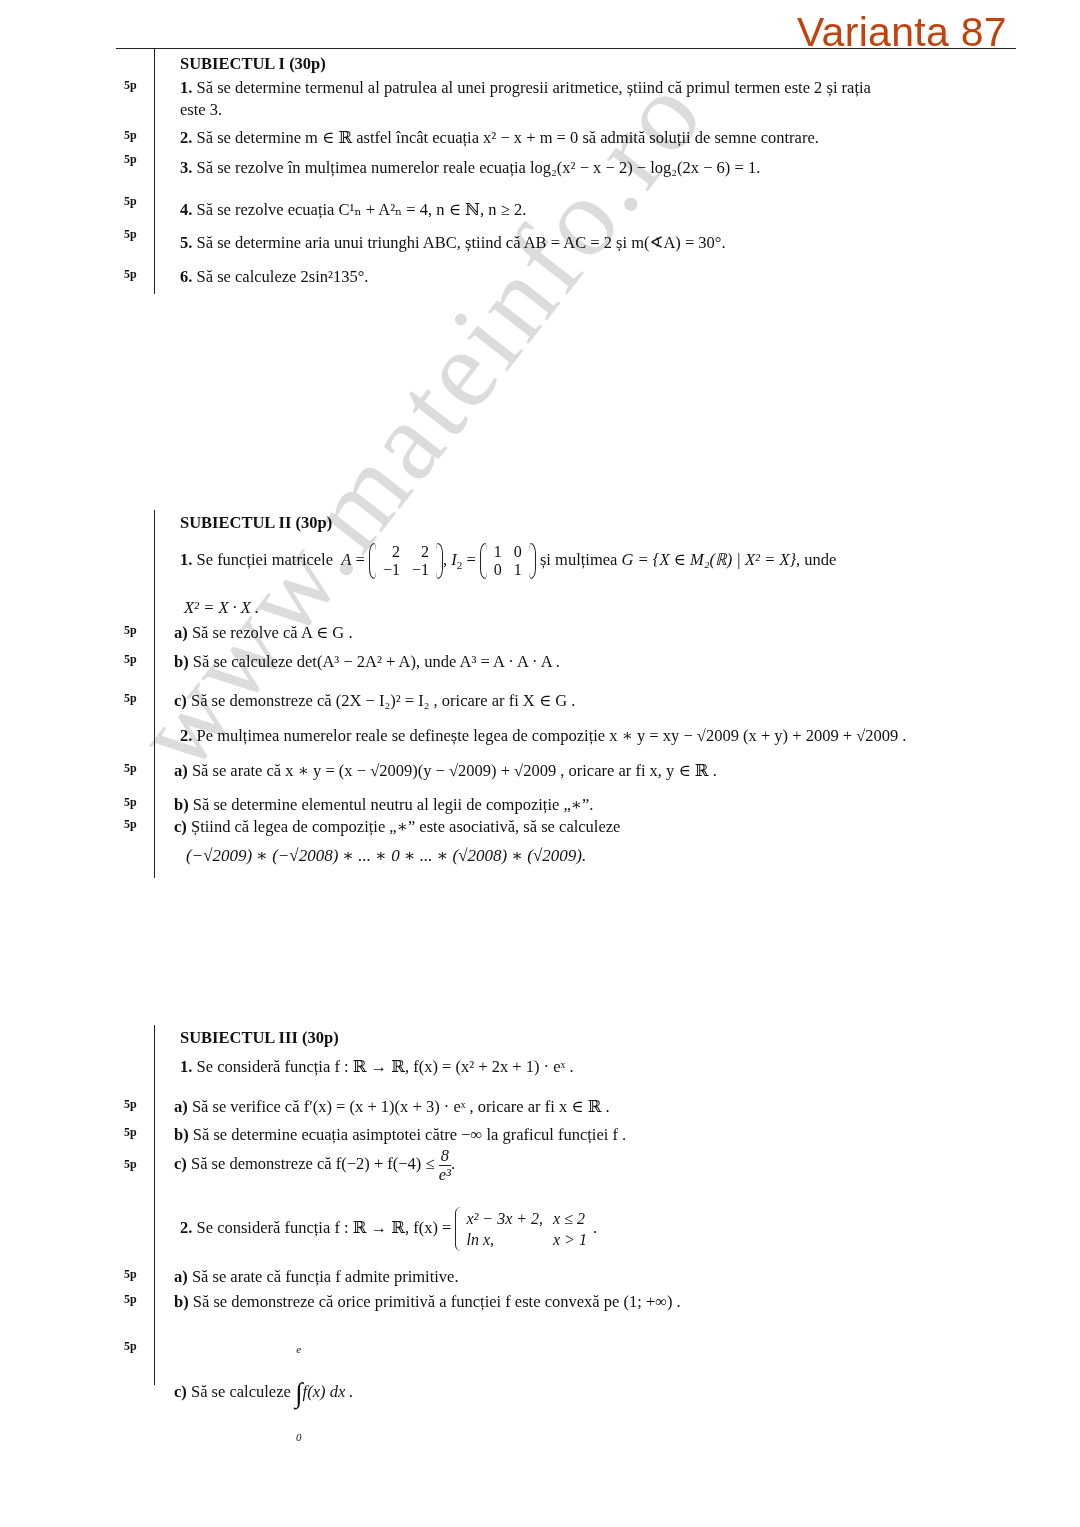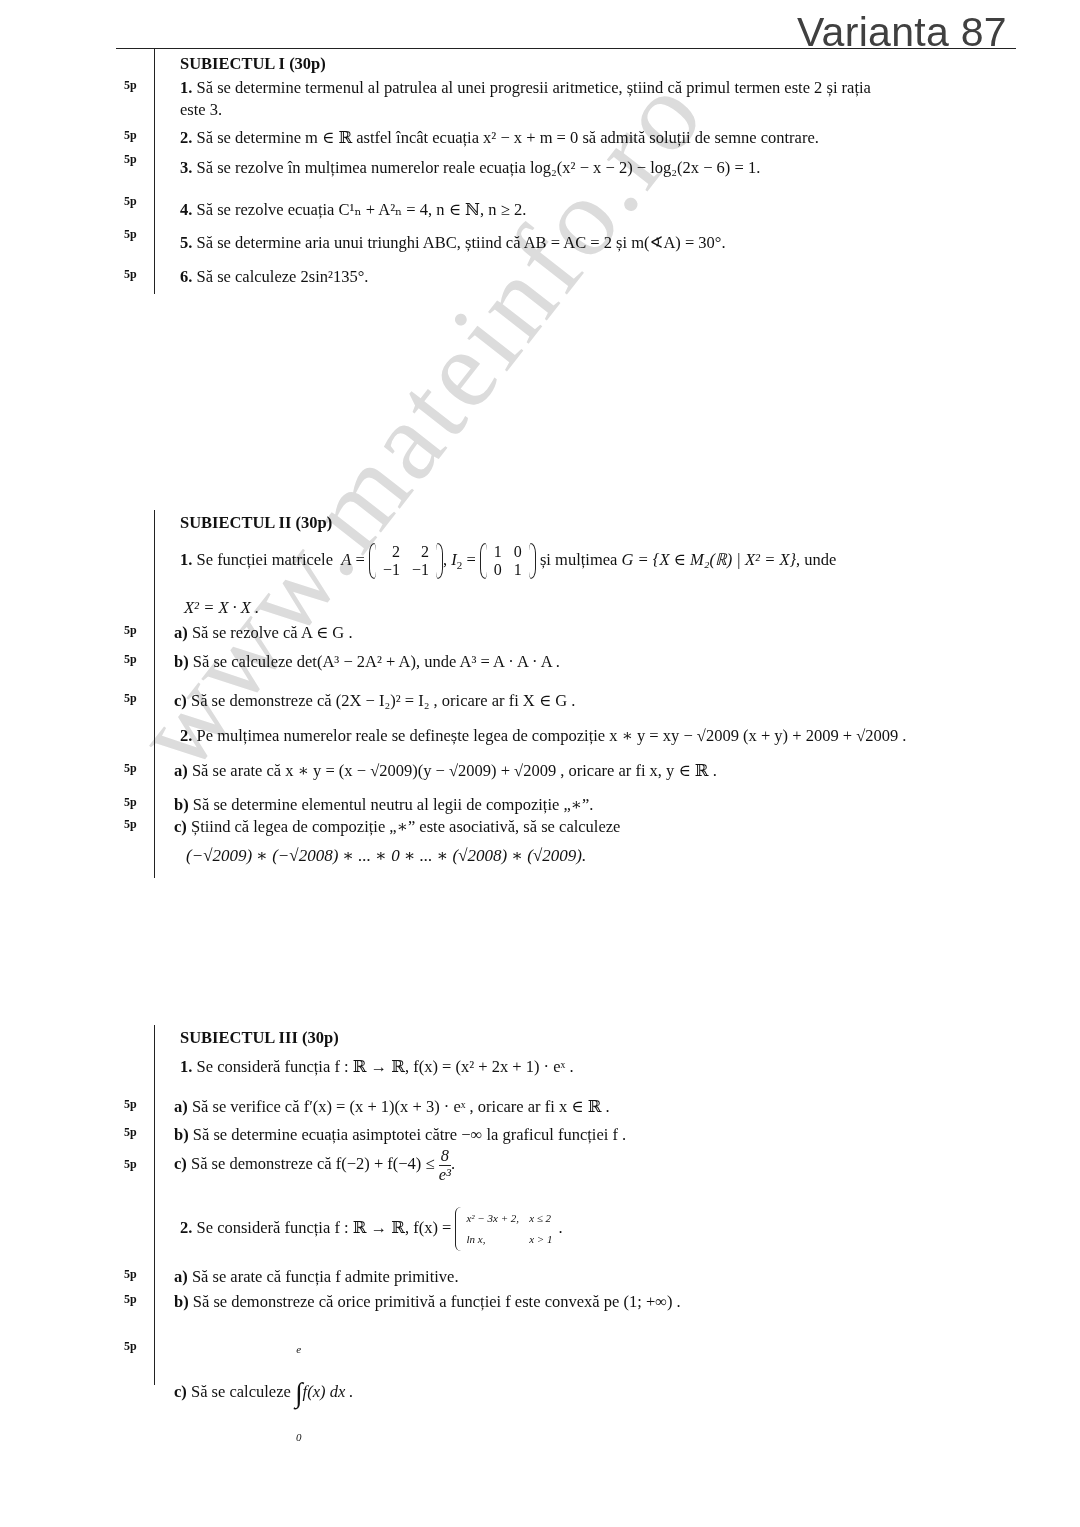--- a/index.html
+++ b/index.html
@@ -4,21 +4,21 @@
 <style>
   html, body { margin: 0; padding: 0; background: #ffffff; }
   body {
     width: 1080px; height: 1527px; position: relative; overflow: hidden;
     font-family: "Liberation Serif", "DejaVu Serif", serif;
     color: #111; font-size: 16.5px;
   }
   .variant {
     position: absolute; left: 797px; top: 12px;
     font-family: "Liberation Sans", "DejaVu Sans", sans-serif;
-    font-size: 41px; line-height: 1; color: #404040; letter-spacing: 0.3px;
+    font-size: 41px; line-height: 1; color: #c2410c; letter-spacing: 0.3px;
   }
   .hrule { position: absolute; left: 116px; top: 48px; width: 900px; height: 1px; background: #222; }
   .section { position: absolute; left: 116px; width: 900px; }
   .vline { position: absolute; left: 38px; width: 1px; background: #222; }
   .row { position: absolute; left: 0; width: 900px; }
   .pts { position: absolute; left: 8px; font-weight: bold; font-size: 12px; }
   .txt { position: absolute; left: 64px; white-space: nowrap; }
   .txt.sub { left: 58px; }
   .txt.cont { left: 68px; font-style: italic; }
   b { font-weight: bold; }
@@ -32,21 +32,21 @@
     border: 1px solid #222; border-radius: 50%;
   }
   .matrix::before { left: 0; border-right: none; border-top-left-radius: 10px 20px; border-bottom-left-radius: 10px 20px; }
   .matrix::after { right: 0; border-left: none; border-top-right-radius: 10px 20px; border-bottom-right-radius: 10px 20px; }
   .matrix table { border-collapse: collapse; }
   .matrix td { padding: 0 6px; text-align: right; font-size: 16px; line-height: 18px; }
   .frac { display: inline-block; vertical-align: middle; text-align: center; }
   .frac span { display: block; line-height: 18px; }
   .frac .num { border-bottom: 1px solid #222; padding: 0 2px; }
   .piece { display: inline-block; vertical-align: middle; border-left: 1px solid #222; border-radius: 6px 0 0 6px; padding-left: 4px; }
-  .piece td { padding: 0 4px; font-size: 11px; line-height: 19px; }
+  .piece td { padding: 0 4px; font-size: 16px; line-height: 19px; }
   .intg { display: inline-block; vertical-align: middle; text-align: center; font-size: 11px; }
   .intg span { display: block; }
   .intg .sym { font-size: 28px; line-height: 28px; font-style: normal; }
   .watermark {
     position: absolute; left: 160px; top: 690px;
     font-family: "Liberation Serif", "DejaVu Serif", serif;
     font-size: 112px; color: #dcdcdc; letter-spacing: 4px;
     transform: rotate(-52deg); transform-origin: left center;
     white-space: nowrap; pointer-events: none; z-index: 0;
   }

